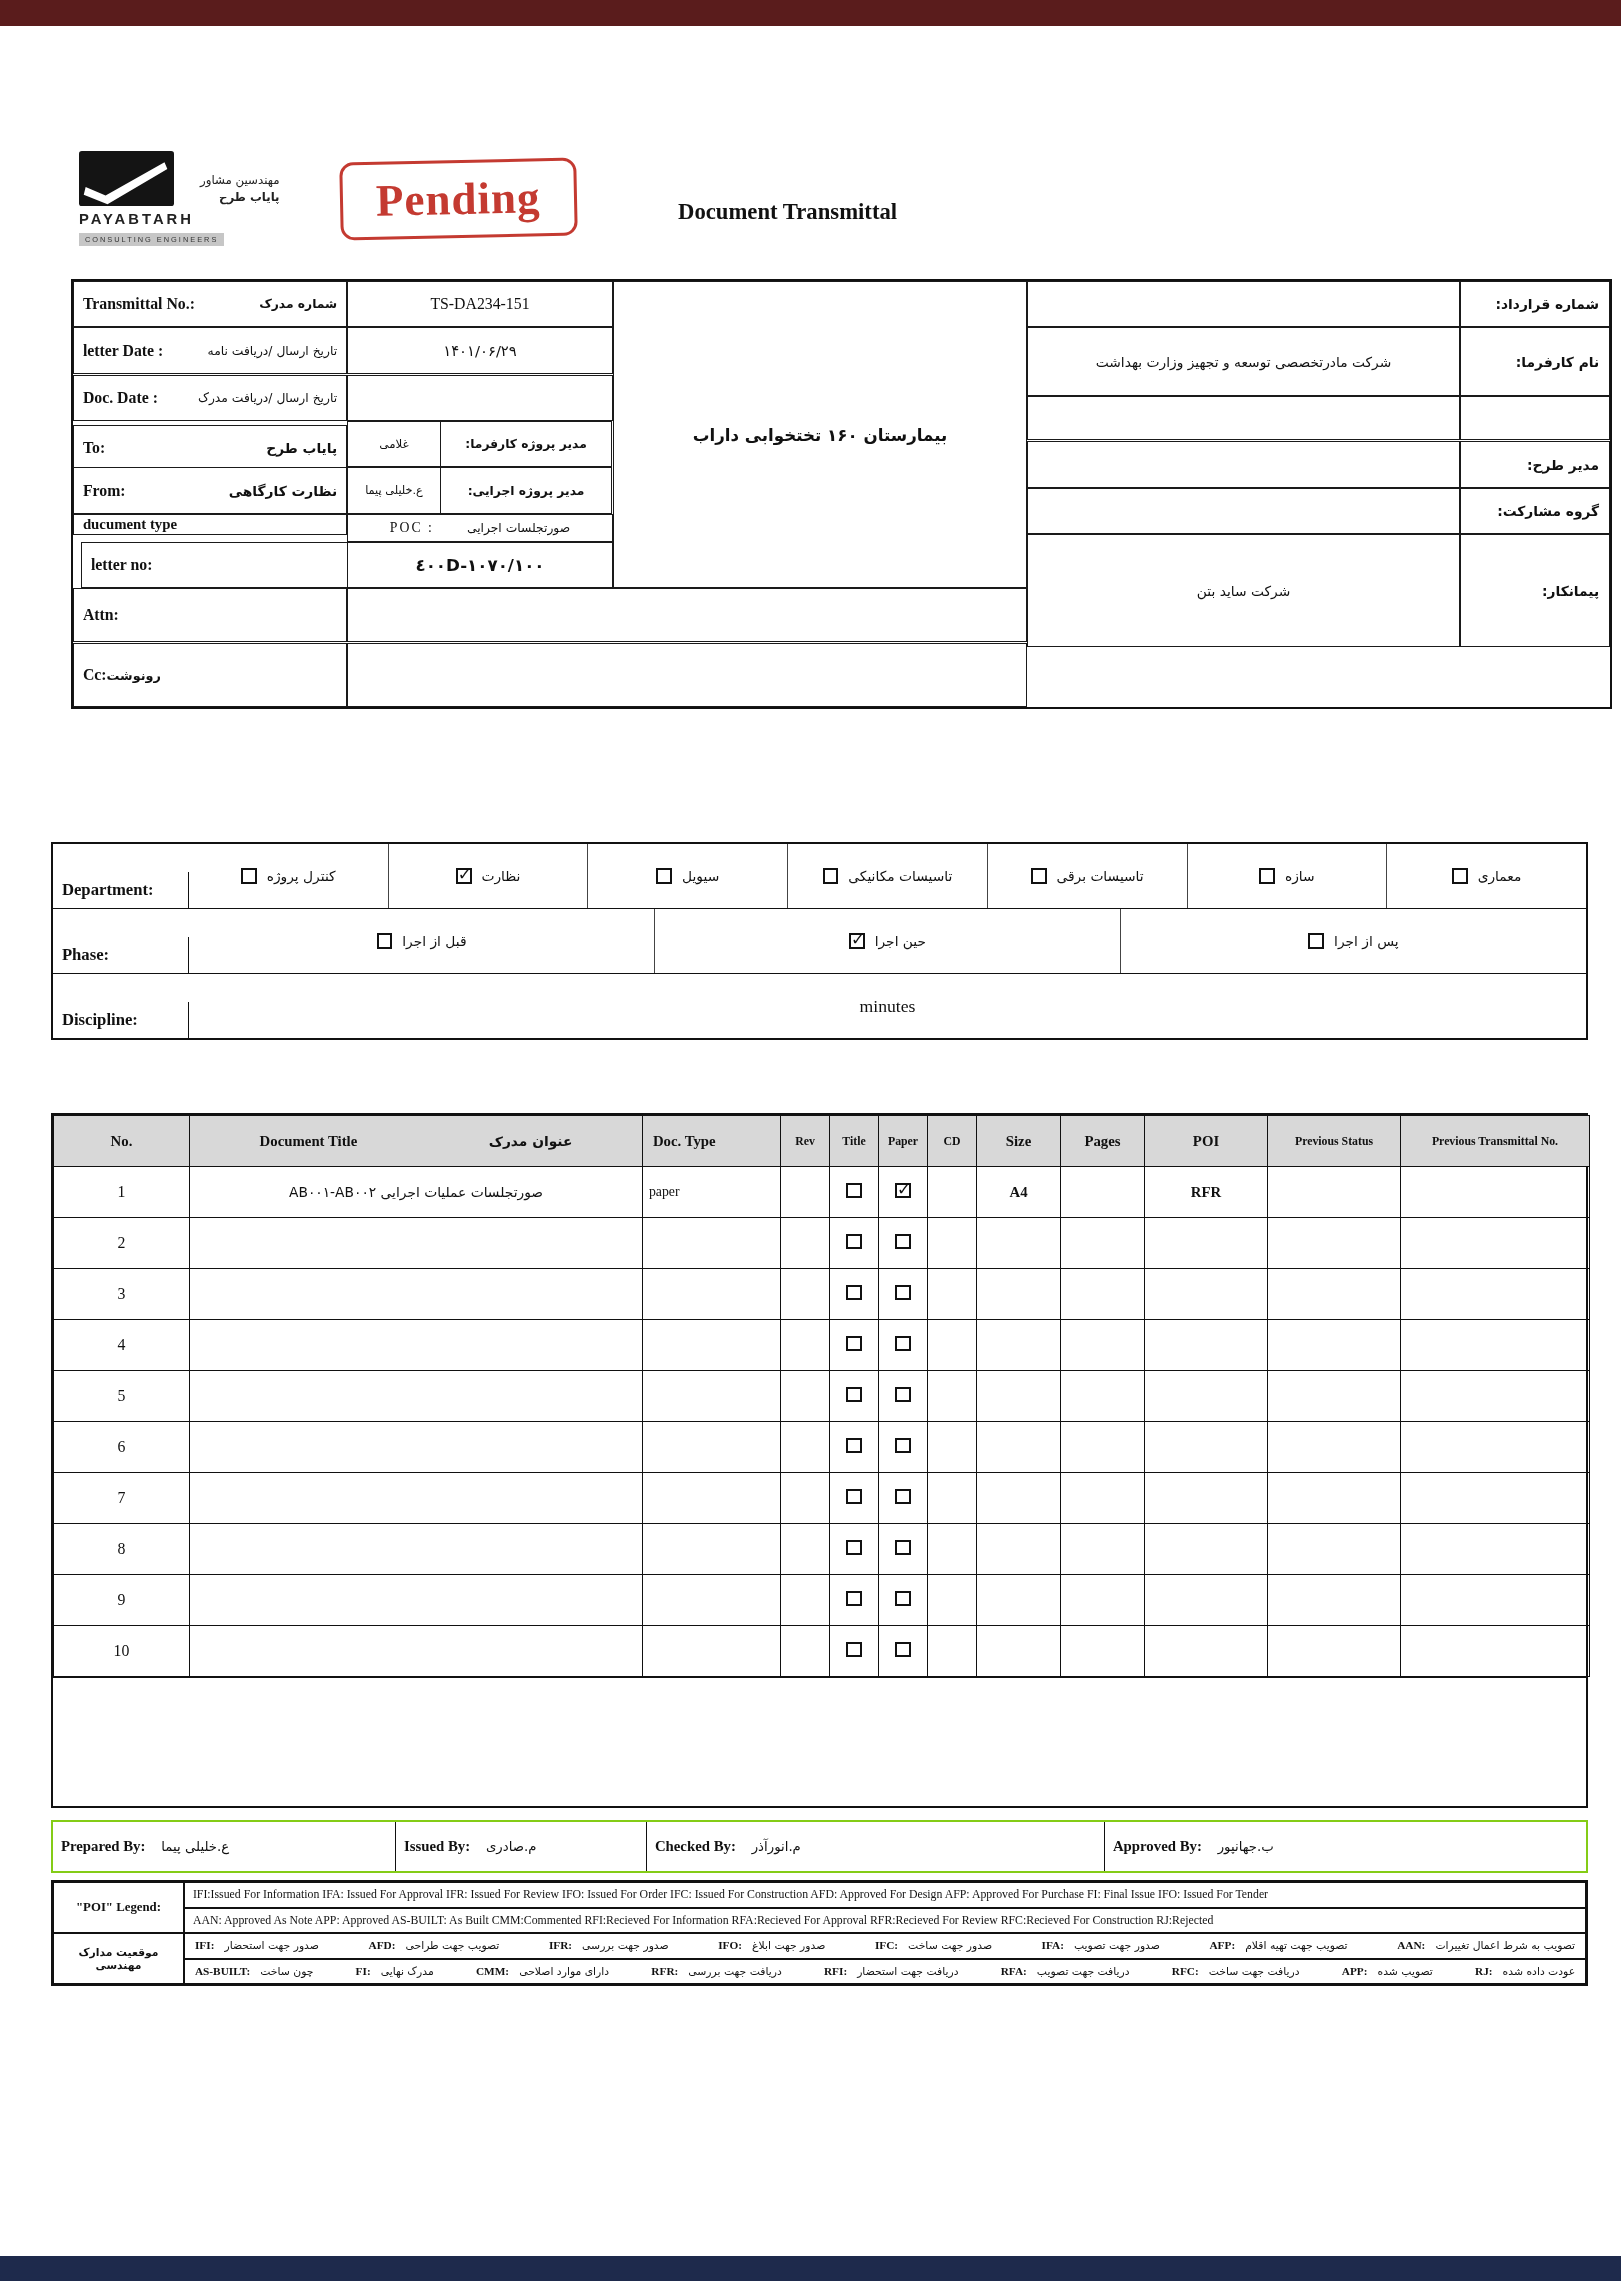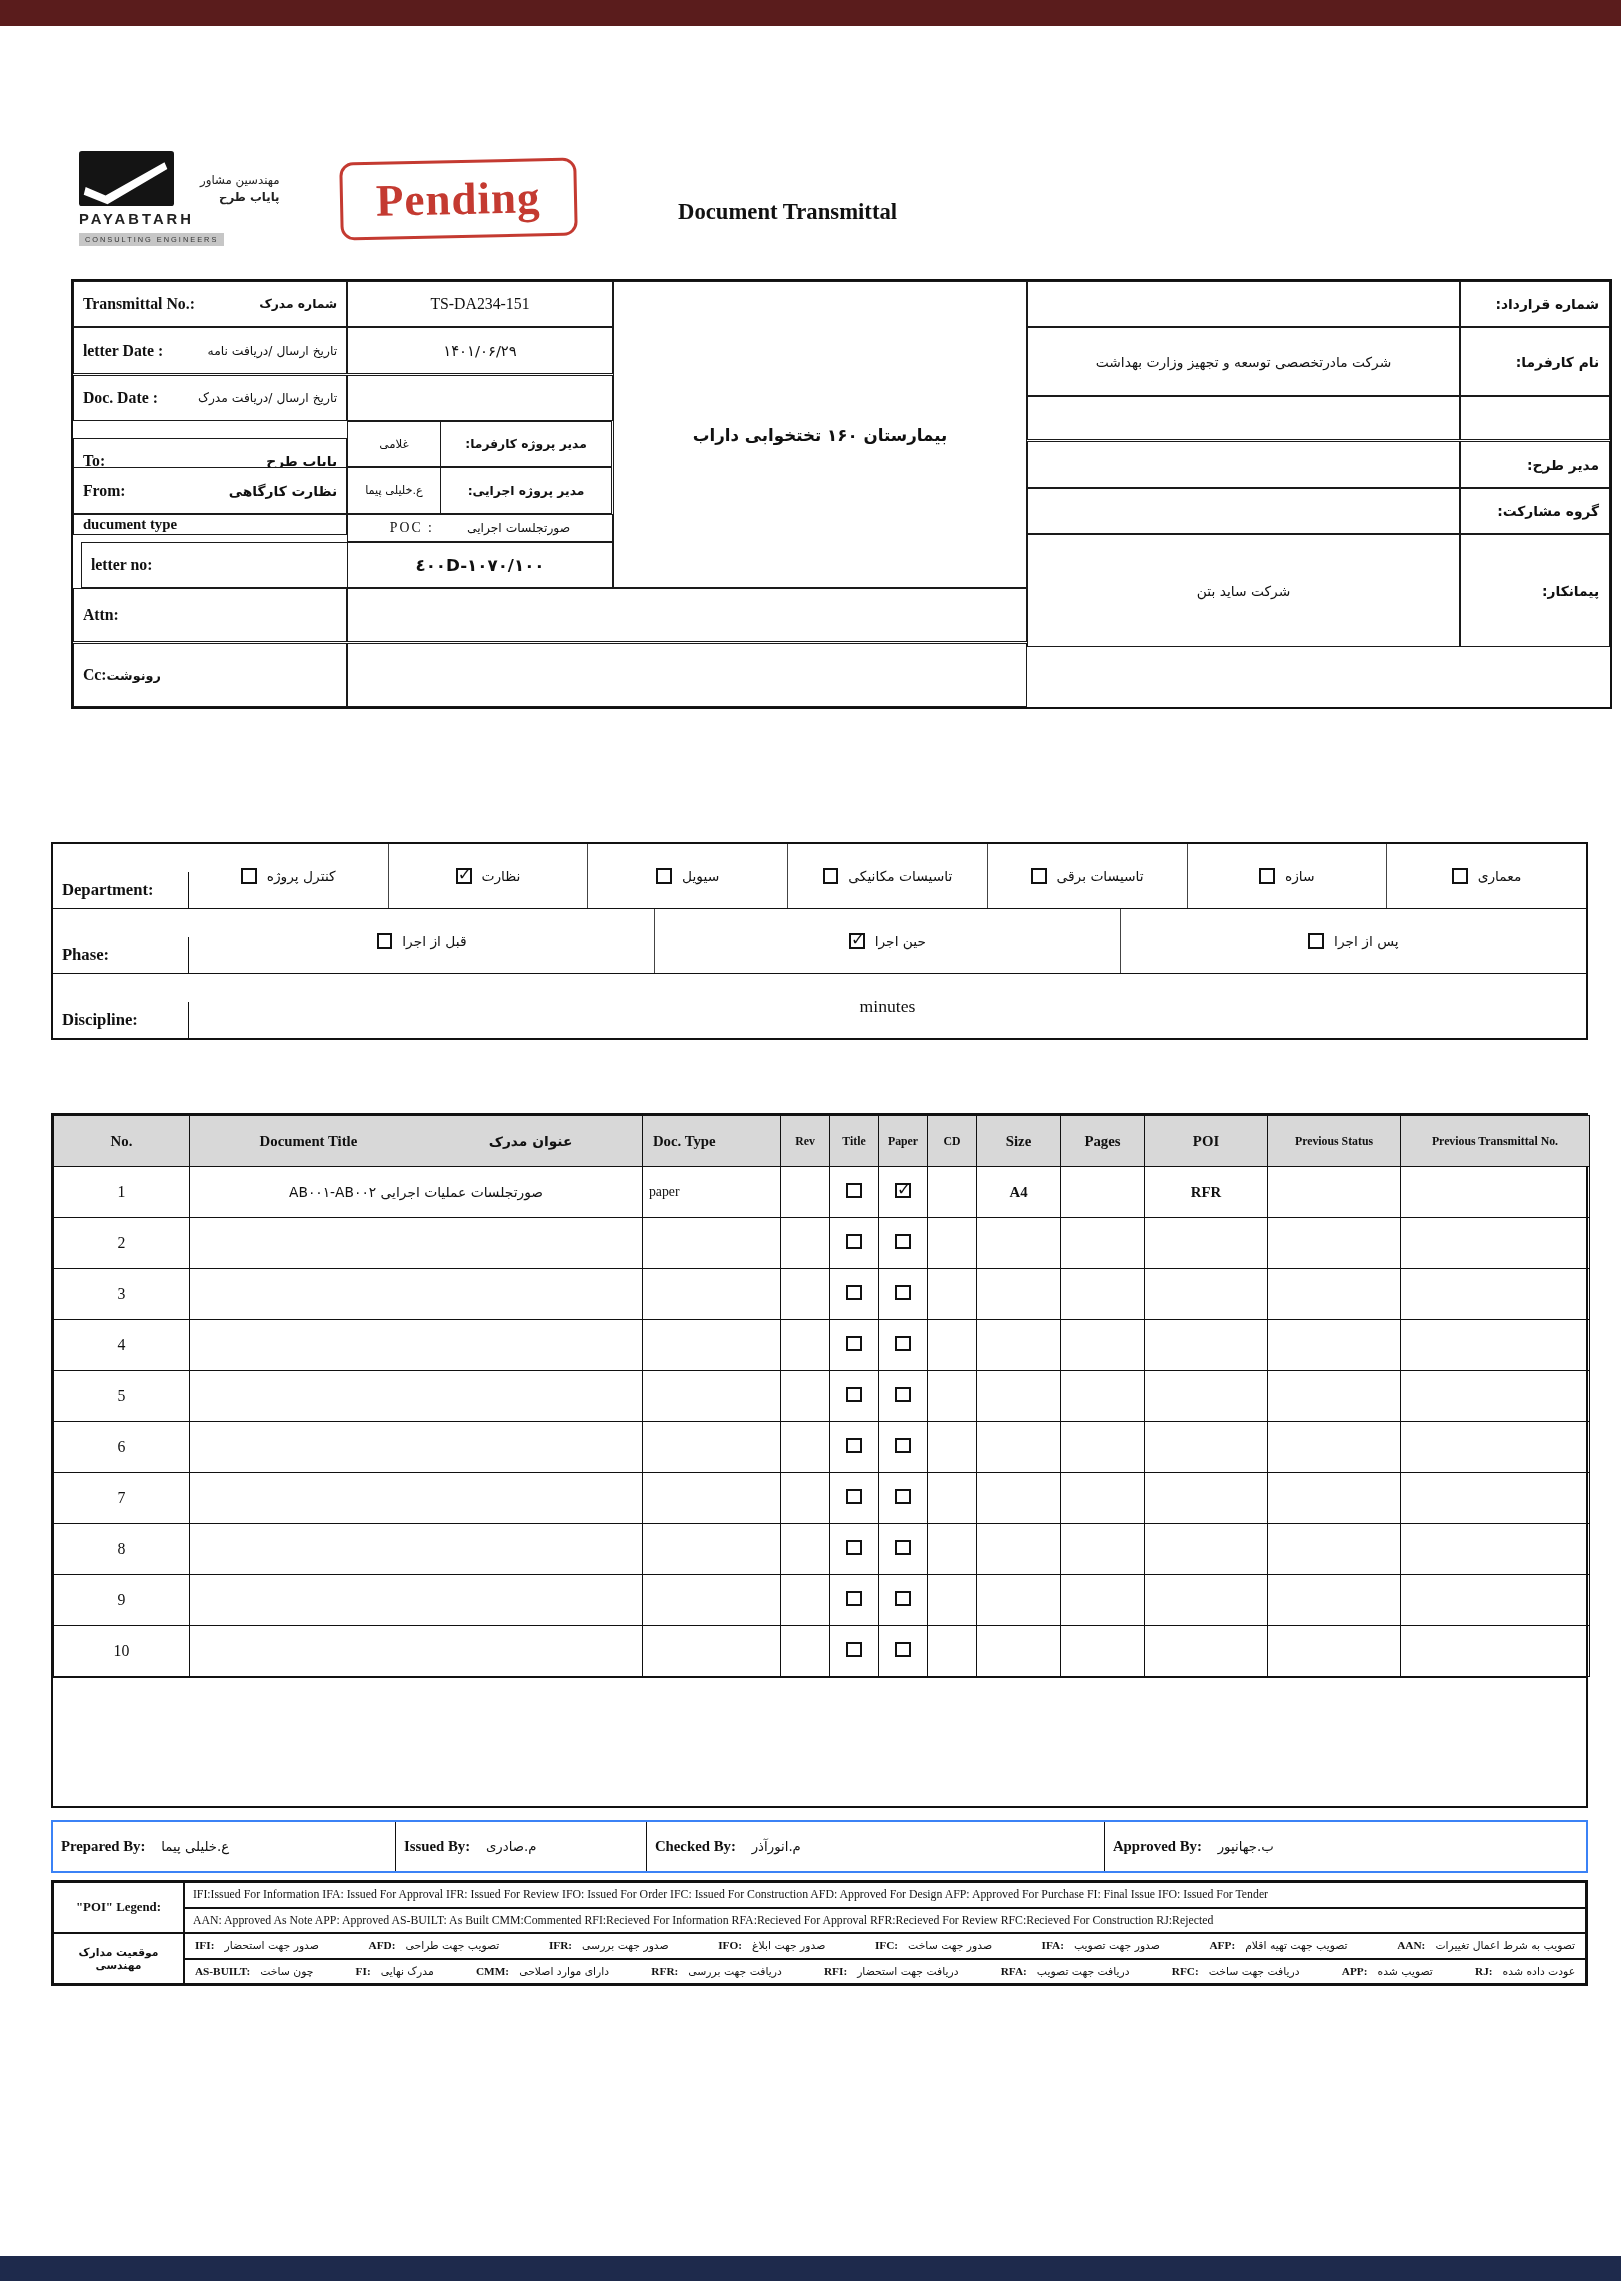--- a/index.html
+++ b/index.html
@@ -60,21 +60,21 @@
   table.doc th.small{font-size:11.8px;}
   table.doc td{height:51px;padding:2px 5.9px;font-size:13.8px;}
   td.cc,th.cc{text-align:center;}
   .title-head{display:flex;justify-content:space-around;align-items:center;}
   .title-head .fa{font-size:13.8px;}
   .title-cell{direction:rtl;text-align:center;font-size:13.8px;}
   .doctype-cell{font:15.8px "Liberation Serif",serif;padding-left:9.9px;}
   .empty-block{height:128px;border-top:1px solid #111;}
 
   
-  .sig-table{position:absolute;left:51px;top:1820px;width:1537px;height:53px;border:2px solid #3b82f6;
+  .sig-table{position:absolute;left:51px;top:1820px;width:1537px;height:53px;border:2px solid #84cc16;
              display:grid;grid-template-columns:343px 251px 458px 485px;box-sizing:border-box;}
   .sig-cell{border-right:1px solid #111;display:flex;align-items:center;padding:0 7.9px;gap:15.8px;}
   .sig-cell:last-child{border-right:none;}
   .sig-lab{font:bold 14.8px "Liberation Serif",serif;white-space:nowrap;}
   .sig-val{font-size:13.3px;direction:rtl;}
 
   
   .legend{position:absolute;left:51px;top:1880px;width:1537px;border:2px solid #111;
           display:grid;grid-template-columns:131px 1fr;grid-auto-rows:25.6px;box-sizing:border-box;}
   .legend>div{border:1px solid #111;box-sizing:border-box;display:flex;align-items:center;background:#fff;}
@@ -129,21 +129,21 @@
     </div>
 
     <div class="itc sb" style="left:0;top:94px;width:274px;height:46px">
       <span class="en-lab">Doc. Date :</span>
       <span class="fa-lab">تاریخ ارسال /دریافت مدرک</span>
     </div>
     <div class="itc c" style="left:274px;top:94px;width:266px;height:46px">
       <span class="fa-val"></span>
     </div>
 
-    <div class="itc sb" style="left:0;top:157px;width:274px;height:46px">
+    <div class="itc sb" style="left:0;top:144px;width:274px;height:46px">
       <span class="en-lab">To:</span>
       <span class="fa-lab b" style="font-size:13.8px">پایاب طرح</span>
     </div>
     <div class="itc c" style="left:274px;top:140px;width:94px;height:46px">
       <span class="fa-val" style="font-size:11.8px">غلامی</span>
     </div>
     <div class="itc c" style="left:367px;top:140px;width:172px;height:46px">
       <span class="fa-lab b">مدیر پروژه کارفرما:</span>
     </div>
 

